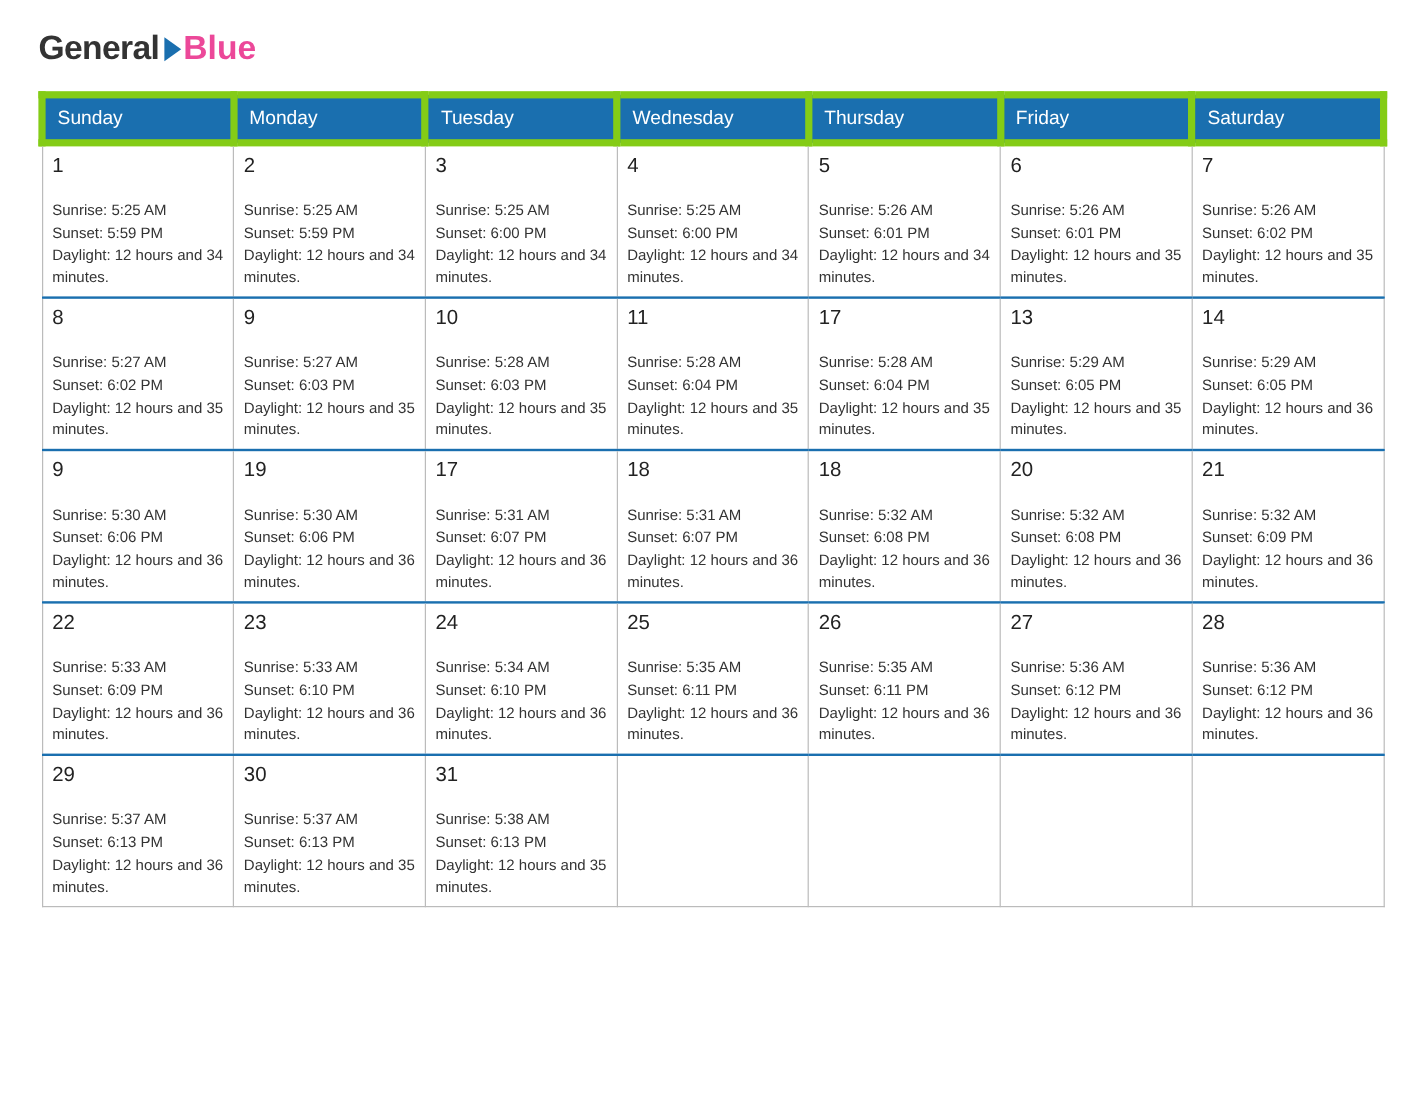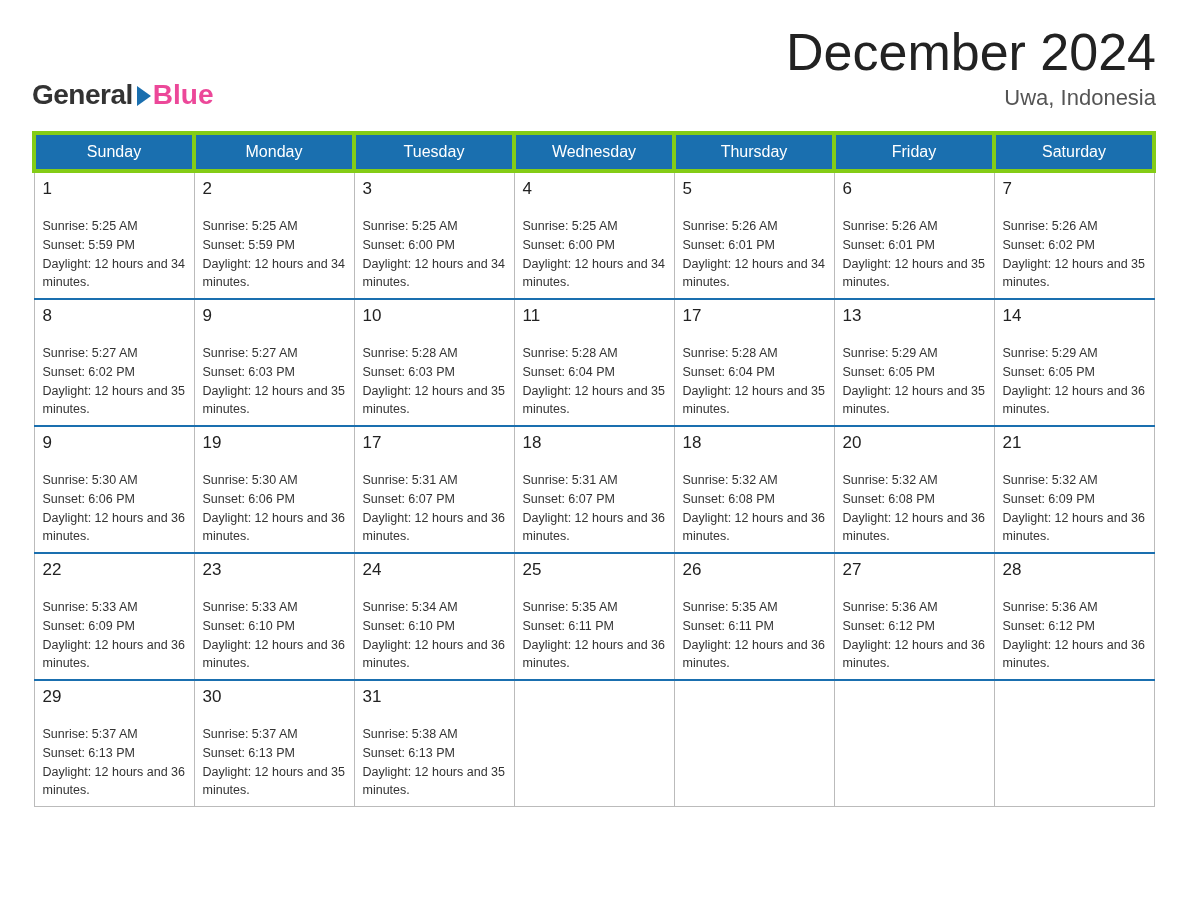--- a/index.html
+++ b/index.html
@@ -64,22 +64,22 @@
       width: 100%;
       border-collapse: collapse;
       border: 1px solid #bbb;
     }
     .calendar th {
       background: #1a6faf;
       color: #fff;
       font-size: 16px;
       font-weight: normal;
       padding: 8px 10px;
-      text-align: center;
-      border: 4px solid #84cc16;
+      text-align: left;
+      border: 6px solid #84cc16;
     }
     .calendar td {
       vertical-align: top;
       border: 1px solid #bbb;
       padding: 6px 8px;
       width: 14.28%;
       min-height: 100px;
     }
     .day-num {
       font-size: 17px;
@@ -103,24 +103,20 @@
 </head>
 <body>
 
 <div class="header">
   <div class="logo">
     <div class="logo-top">
       <span class="logo-general">General</span>
       <div class="logo-arrow"></div>
       <span class="logo-blue">Blue</span>
     </div>
-  </div>
-  <div class="title-block">
-    <div class="month-title">December 2024</div>
-    <div class="location">Uwa, Indonesia</div>
   </div>
 </div>
 
 <table class="calendar">
   <thead>
     <tr>
       <th>Sunday</th>
       <th>Monday</th>
       <th>Tuesday</th>
       <th>Wednesday</th>

